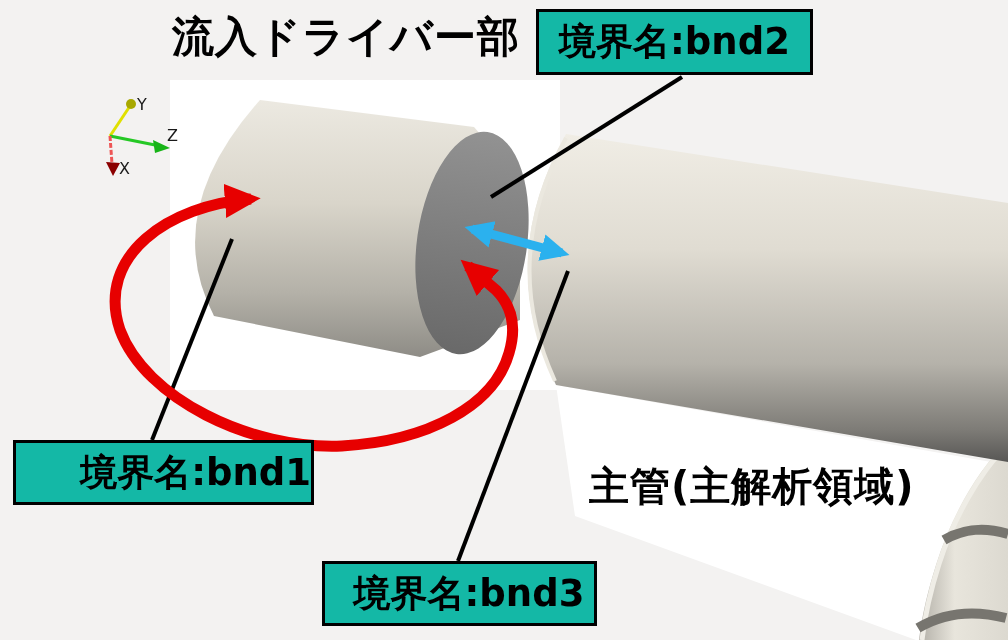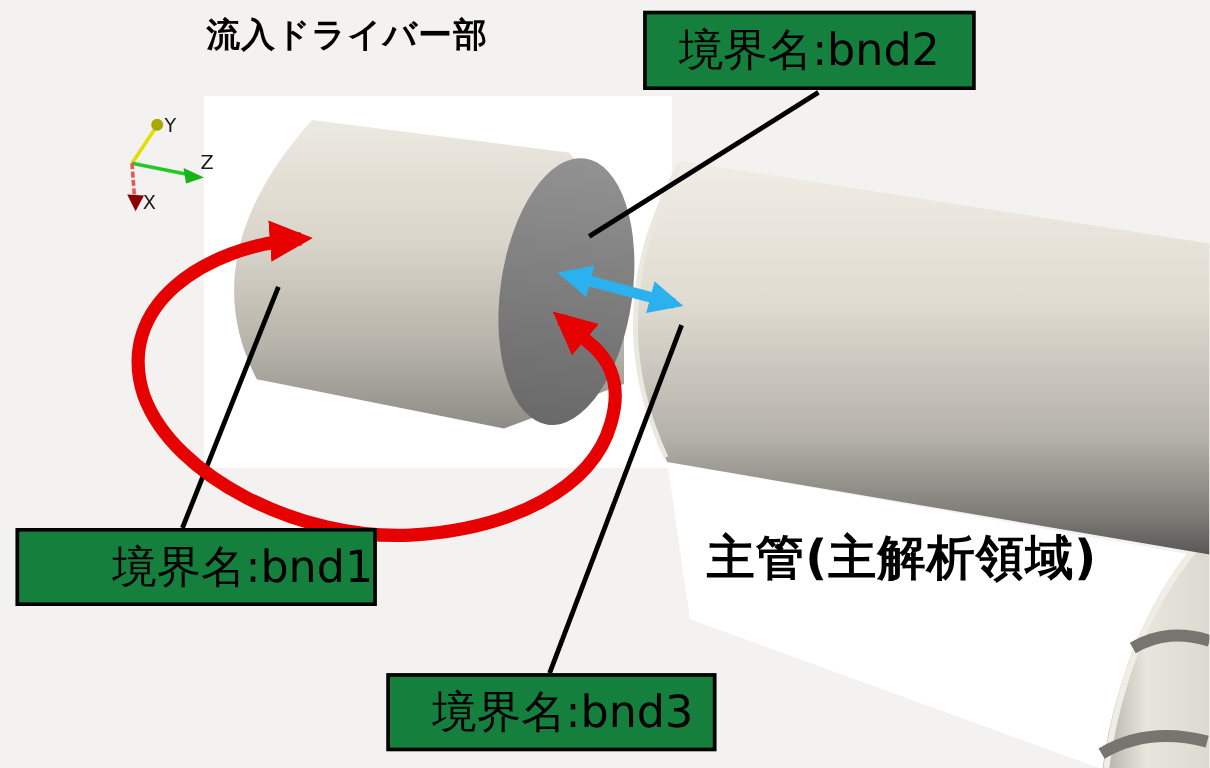--- a/index.html
+++ b/index.html
@@ -7,31 +7,31 @@
     width:1008px;height:640px;overflow:hidden;
     background:#f3f2f1;
     font-family:"DejaVu Sans","Liberation Sans",sans-serif;
     color:#000;
   }
   .stage{position:relative;width:1008px;height:640px;background:#f3f2f1;}
   .white-patch{position:absolute;left:170px;top:80px;width:390px;height:310px;background:#ffffff;}
   svg.scene{position:absolute;left:0;top:0;}
   .title{
     position:absolute;left:172px;top:14px;
-    font-size:28px;font-weight:600;letter-spacing:1px;line-height:1.1;
+    font-size:42px;font-weight:600;letter-spacing:1px;line-height:1.1;
     white-space:nowrap;
   }
   .main-label{
-    position:absolute;left:589px;top:437px;
+    position:absolute;left:589px;top:459px;
     font-size:40px;font-weight:600;letter-spacing:1px;white-space:nowrap;
   }
   .callout{
-    position:absolute;background:#15803d;border:3px solid #000;
+    position:absolute;background:#14b8a6;border:3px solid #000;
     box-sizing:border-box;display:flex;align-items:center;justify-content:center;
-    font-size:37px;font-weight:400;white-space:nowrap;z-index:5;
+    font-size:37px;font-weight:700;white-space:nowrap;z-index:5;
   }
   .callout-bnd2{left:536px;top:9px;width:277px;height:66px;}
   .callout-bnd1{left:13px;top:440px;width:301px;height:65px;justify-content:flex-end;}
   .callout-bnd3{left:322px;top:561px;width:275px;height:65px;padding-left:19px;}
 </style>
 </head>
 <body>
 
 <div class="stage">
 

